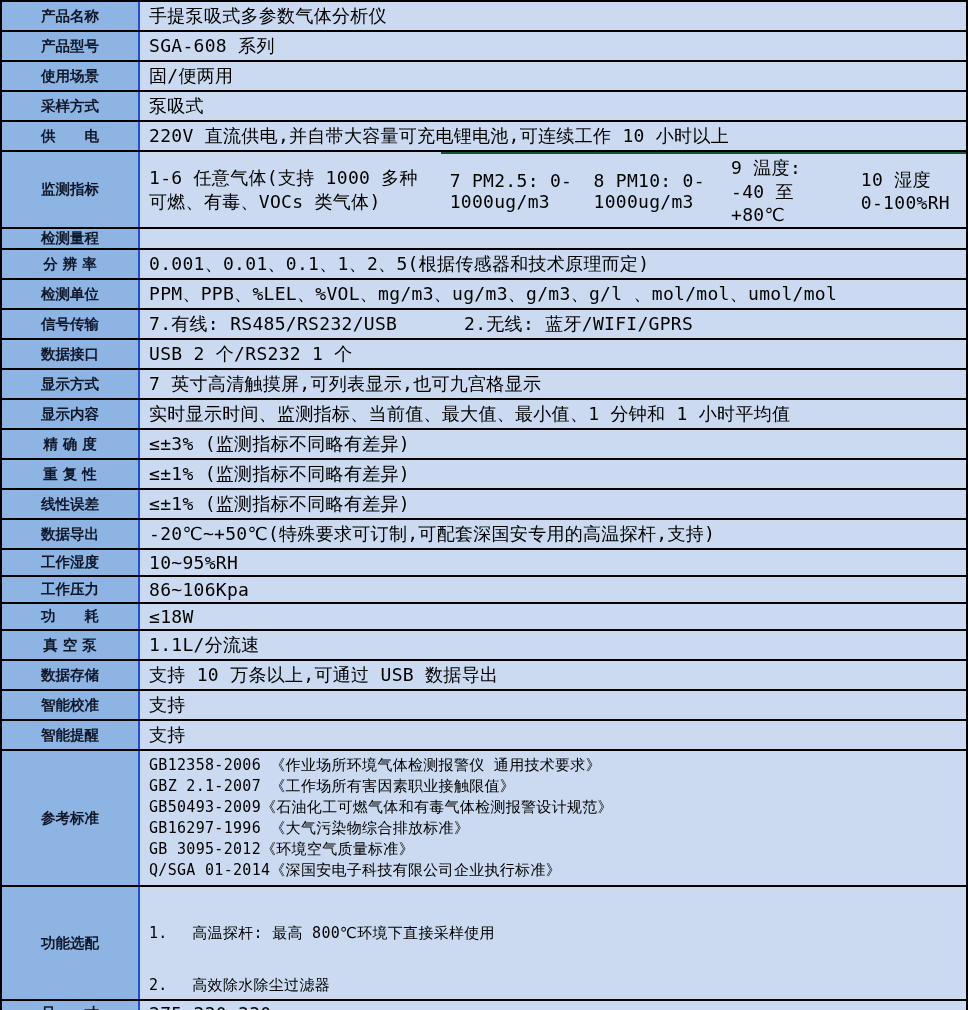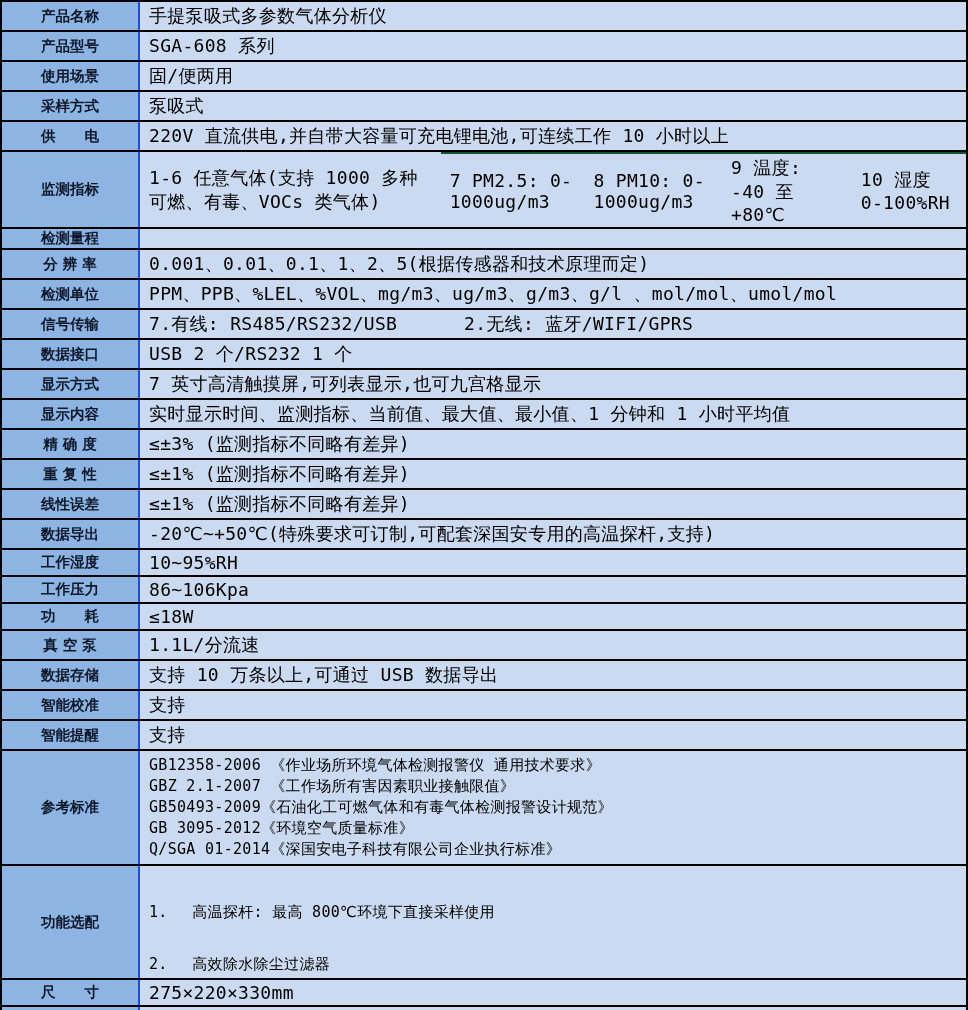--- a/index.html
+++ b/index.html
@@ -206,20 +206,21 @@
     <div class="cell-label">智能提醒</div>
     <div class="cell-value">支持</div>
   </div>
 
   <div class="row row-standards" style="flex-grow:4.6;">
     <div class="cell-label">参考标准</div>
     <div class="cell-lines">
       <div class="line">GB12358-2006 《作业场所环境气体检测报警仪 通用技术要求》</div>
       <div class="line">GBZ 2.1-2007 《工作场所有害因素职业接触限值》</div>
       <div class="line">GB50493-2009《石油化工可燃气体和有毒气体检测报警设计规范》</div>
+      <div class="line">GB16297-1996 《大气污染物综合排放标准》</div>
       <div class="line">GB 3095-2012《环境空气质量标准》</div>
       <div class="line">Q/SGA 01-2014《深国安电子科技有限公司企业执行标准》</div>
     </div>
   </div>
 
   <div class="row row-optional" style="flex-grow:1.55;">
     <div class="cell-label">功能选配</div>
     <div class="cell-lines">
       <div class="line">1.　 高温探杆: 最高 800℃环境下直接采样使用</div>
       <div class="line">2.　 高效除水除尘过滤器</div>

